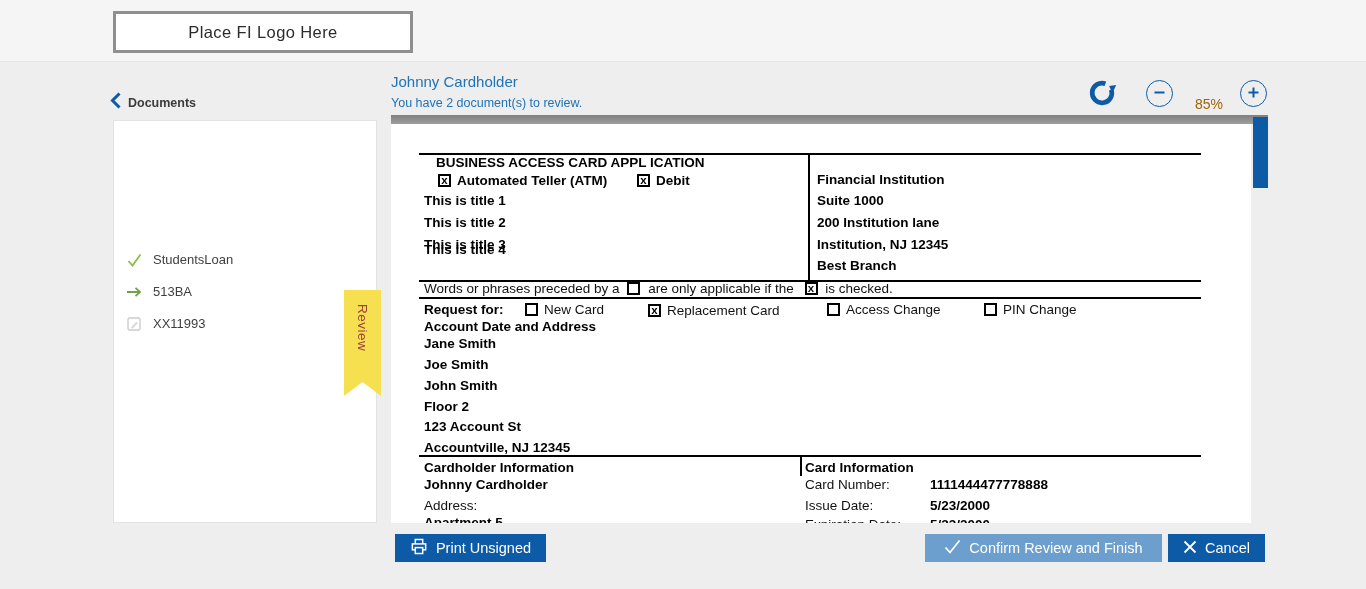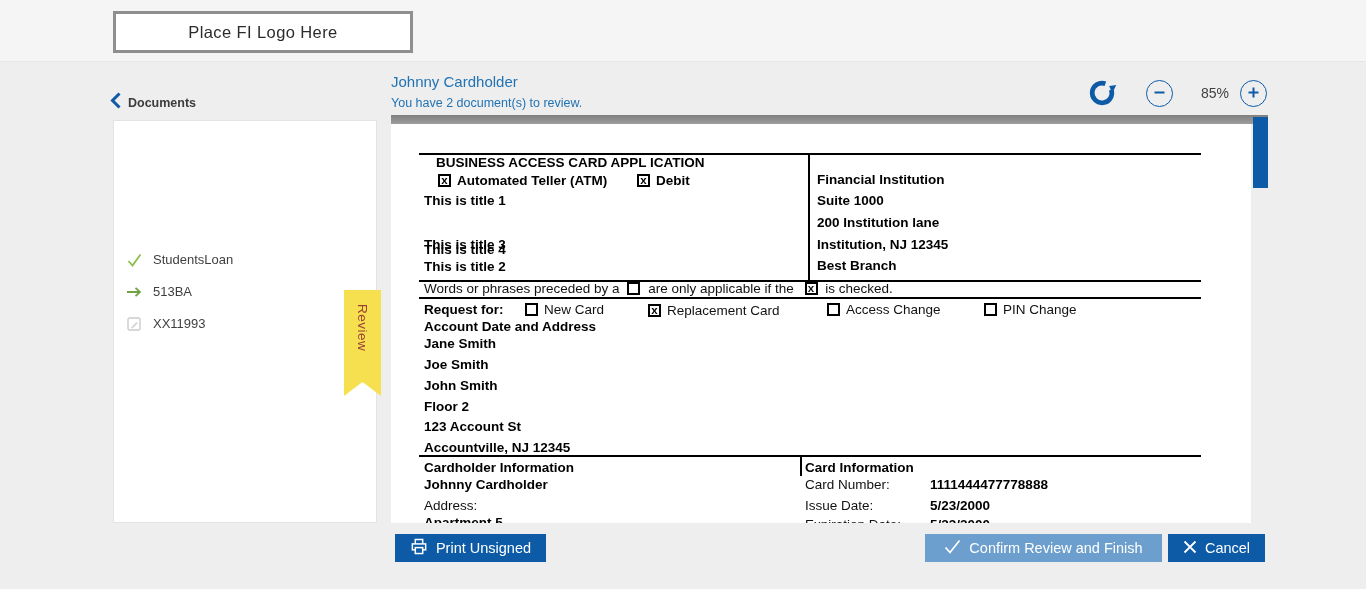--- a/index.html
+++ b/index.html
@@ -31,21 +31,21 @@
 
   
   .signer { position:absolute; left:391px; top:73px; font-size:15px; color:#2173b4; }
   .review-msg { position:absolute; left:391px; top:96px; font-size:12.5px; color:#2173b4; }
 
   
   .zoom-circle {
     position:absolute; width:27px; height:27px; border:1.5px solid #0d5ba6; border-radius:50%;
     display:flex; align-items:center; justify-content:center; cursor:pointer; background:transparent;
   }
-  .zoom-label { position:absolute; left:1189px; top:85px; width:40px; text-align:right; font-size:14px; color:#404040; }
+  .zoom-label { position:absolute; left:1189px; top:96px; width:40px; text-align:center; font-size:14px; color:#a16207; }
 
   
   .doc-topbar { position:absolute; left:391px; top:115px; width:877px; height:9px; background:linear-gradient(#7f7f7f,#9e9e9e); }
   .scroll-thumb { position:absolute; left:1253px; top:117px; width:15px; height:71px; background:#0d5ba6; cursor:pointer; }
   .doc-page { position:absolute; left:391px; top:124px; width:860px; height:399px; background:#fff; overflow:hidden; color:#000; }
 
   .rule { position:absolute; background:#000; }
   .b { font-weight:bold; }
   .doc-page .t { position:absolute; font-size:13.5px; white-space:nowrap; }
   .doc-page .r { font-weight:normal; color:#111; }
@@ -170,21 +170,21 @@
       <span>Automated Teller (ATM)</span>
     </span>
     <span class="opt" style="margin-left:26px;">
       <span class="cbx">
           <span class="mk">x</span>
         </span>
       <span>Debit</span>
     </span>
   </div>
   <div class="t b" style="left:33px; top:69px;">This is title 1</div>
-  <div class="t b" style="left:33px; top:91px;margin-top:44px;">This is title 2</div>
+  <div class="t b" style="left:33px; top:91px;">This is title 2</div>
   <div class="t b" style="left:33px; top:113px;">This is title 3</div>
   <div class="t b" style="left:33px; top:118px;">This is title 4</div>
 
   <div class="t b" style="left:426px; top:48px;">Financial Institution</div>
   <div class="t b" style="left:426px; top:69px;">Suite 1000</div>
   <div class="t b" style="left:426px; top:91px;">200 Institution lane</div>
   <div class="t b" style="left:426px; top:113px;">Institution, NJ 12345</div>
   <div class="t b" style="left:426px; top:134px;">Best Branch</div>
 
   <div class="t r" style="left:33px; top:157px;">

